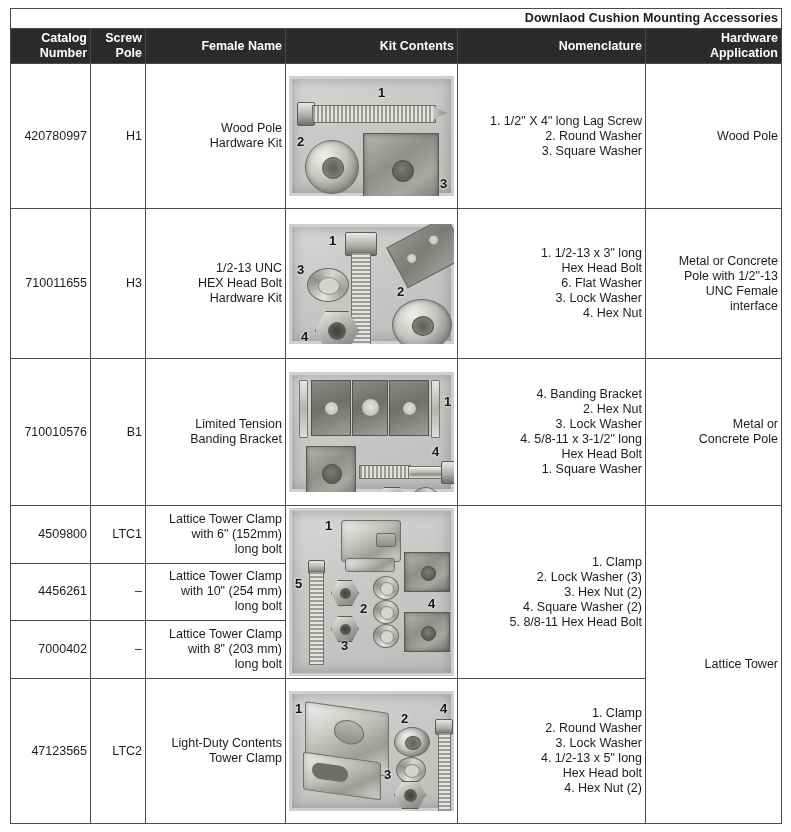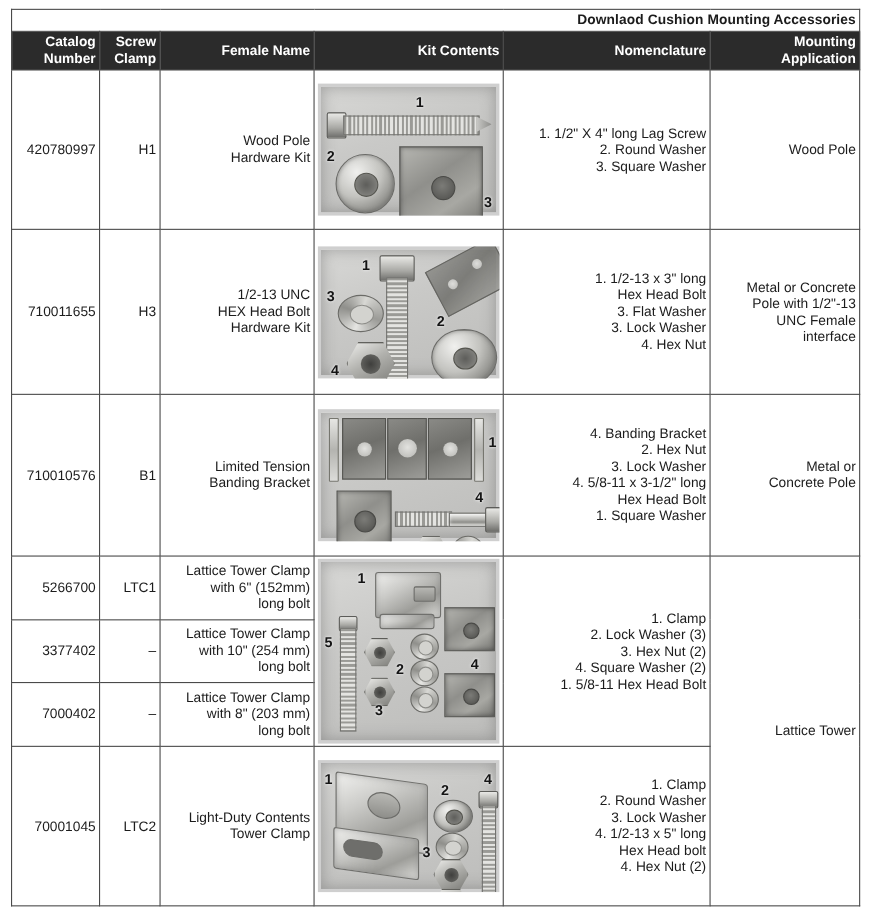--- a/index.html
+++ b/index.html
@@ -179,33 +179,33 @@
         <td class="title-cell" colspan="6">Downlaod Cushion Mounting Accessories</td>
       </tr>
 
       <tr class="hdr">
         <td>
           <div>Catalog</div>
           <div>Number</div>
         </td>
         <td>
           <div>Screw</div>
-          <div>Clamp</div>
+          <div>Pole</div>
         </td>
         <td>
           <div>Female Name</div>
         </td>
         <td>
           <div>Kit Contents</div>
         </td>
         <td>
           <div>Nomenclature</div>
         </td>
         <td>
-          <div>Mounting</div>
+          <div>Hardware</div>
           <div>Application</div>
         </td>
       </tr>
 
       <tr style="height:145px">
         <td>420780997</td>
         <td>H1</td>
         <td>
           <div>Wood Pole</div>
           <div>Hardware Kit</div>
@@ -273,21 +273,21 @@
 
             <div class="part hexnut" style="left:26px;top:87px;width:42px;height:38px;">
               <div class="hole" style="left:12px;top:10px;width:18px;height:18px;"></div>
             </div>
             <div class="pnum" style="left:12px;top:105px;">4</div>
           </div>
         </td>
         <td>
           <div>1. 1/2-13 x 3" long</div>
           <div>Hex Head Bolt</div>
-          <div>3. Flat Washer</div>
+          <div>6. Flat Washer</div>
           <div>3. Lock Washer</div>
           <div>4. Hex Nut</div>
         </td>
         <td>
           <div>Metal or Concrete</div>
           <div>Pole with 1/2"-13</div>
           <div>UNC Female</div>
           <div>interface</div>
         </td>
       </tr>
@@ -343,21 +343,21 @@
           <div>Hex Head Bolt</div>
           <div>1. Square Washer</div>
         </td>
         <td>
           <div>Metal or</div>
           <div>Concrete Pole</div>
         </td>
       </tr>
 
       <tr style="height:56px">
-        <td>5266700</td>
+        <td>4509800</td>
         <td>LTC1</td>
         <td>
           <div>Lattice Tower Clamp</div>
           <div>with 6" (152mm)</div>
           <div>long bolt</div>
         </td>
         <td class="kitcell" rowspan="3">
           <div class="photo" style="min-height:168px;">
             <div class="frame"></div>
 
@@ -397,49 +397,49 @@
               <div class="hole" style="left:16px;top:13px;width:13px;height:13px;"></div>
             </div>
             <div class="pnum" style="left:139px;top:88px;">4</div>
           </div>
         </td>
         <td rowspan="3">
           <div>1. Clamp</div>
           <div>2. Lock Washer (3)</div>
           <div>3. Hex Nut (2)</div>
           <div>4. Square Washer (2)</div>
-          <div>1. 5/8-11 Hex Head Bolt</div>
+          <div>5. 8/8-11 Hex Head Bolt</div>
         </td>
         <td rowspan="4">
           <div>Lattice Tower</div>
         </td>
       </tr>
 
       <tr style="height:56px">
-        <td>3377402</td>
+        <td>4456261</td>
         <td>–</td>
         <td>
           <div>Lattice Tower Clamp</div>
           <div>with 10" (254 mm)</div>
           <div>long bolt</div>
         </td>
       </tr>
 
       <tr style="height:56px">
         <td>7000402</td>
         <td>–</td>
         <td>
           <div>Lattice Tower Clamp</div>
           <div>with 8" (203 mm)</div>
           <div>long bolt</div>
         </td>
       </tr>
 
       <tr style="height:145px">
-        <td>70001045</td>
+        <td>47123565</td>
         <td>LTC2</td>
         <td>
           <div>Light-Duty Contents</div>
           <div>Tower Clamp</div>
         </td>
         <td class="kitcell">
           <div class="photo">
             <div class="frame"></div>
 
             <div class="part clampblock" style="left:16px;top:16px;width:82px;height:62px;transform:skewY(8deg);">

